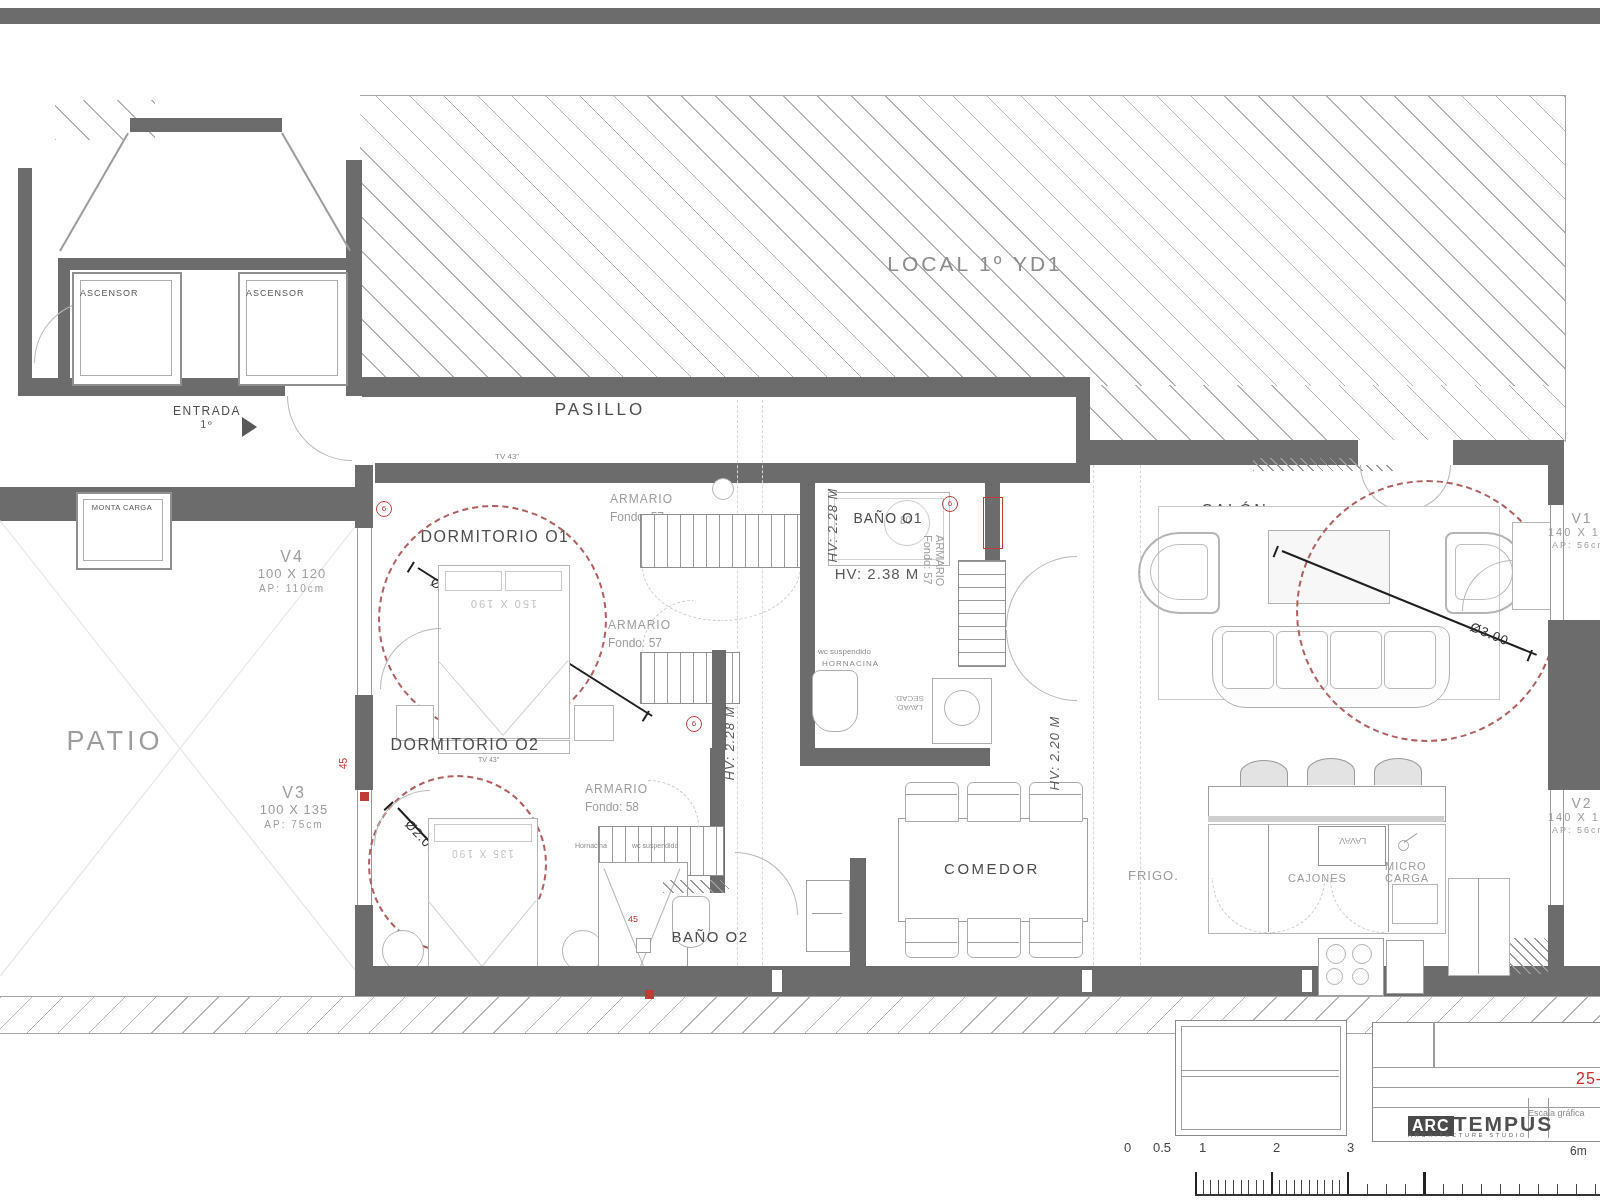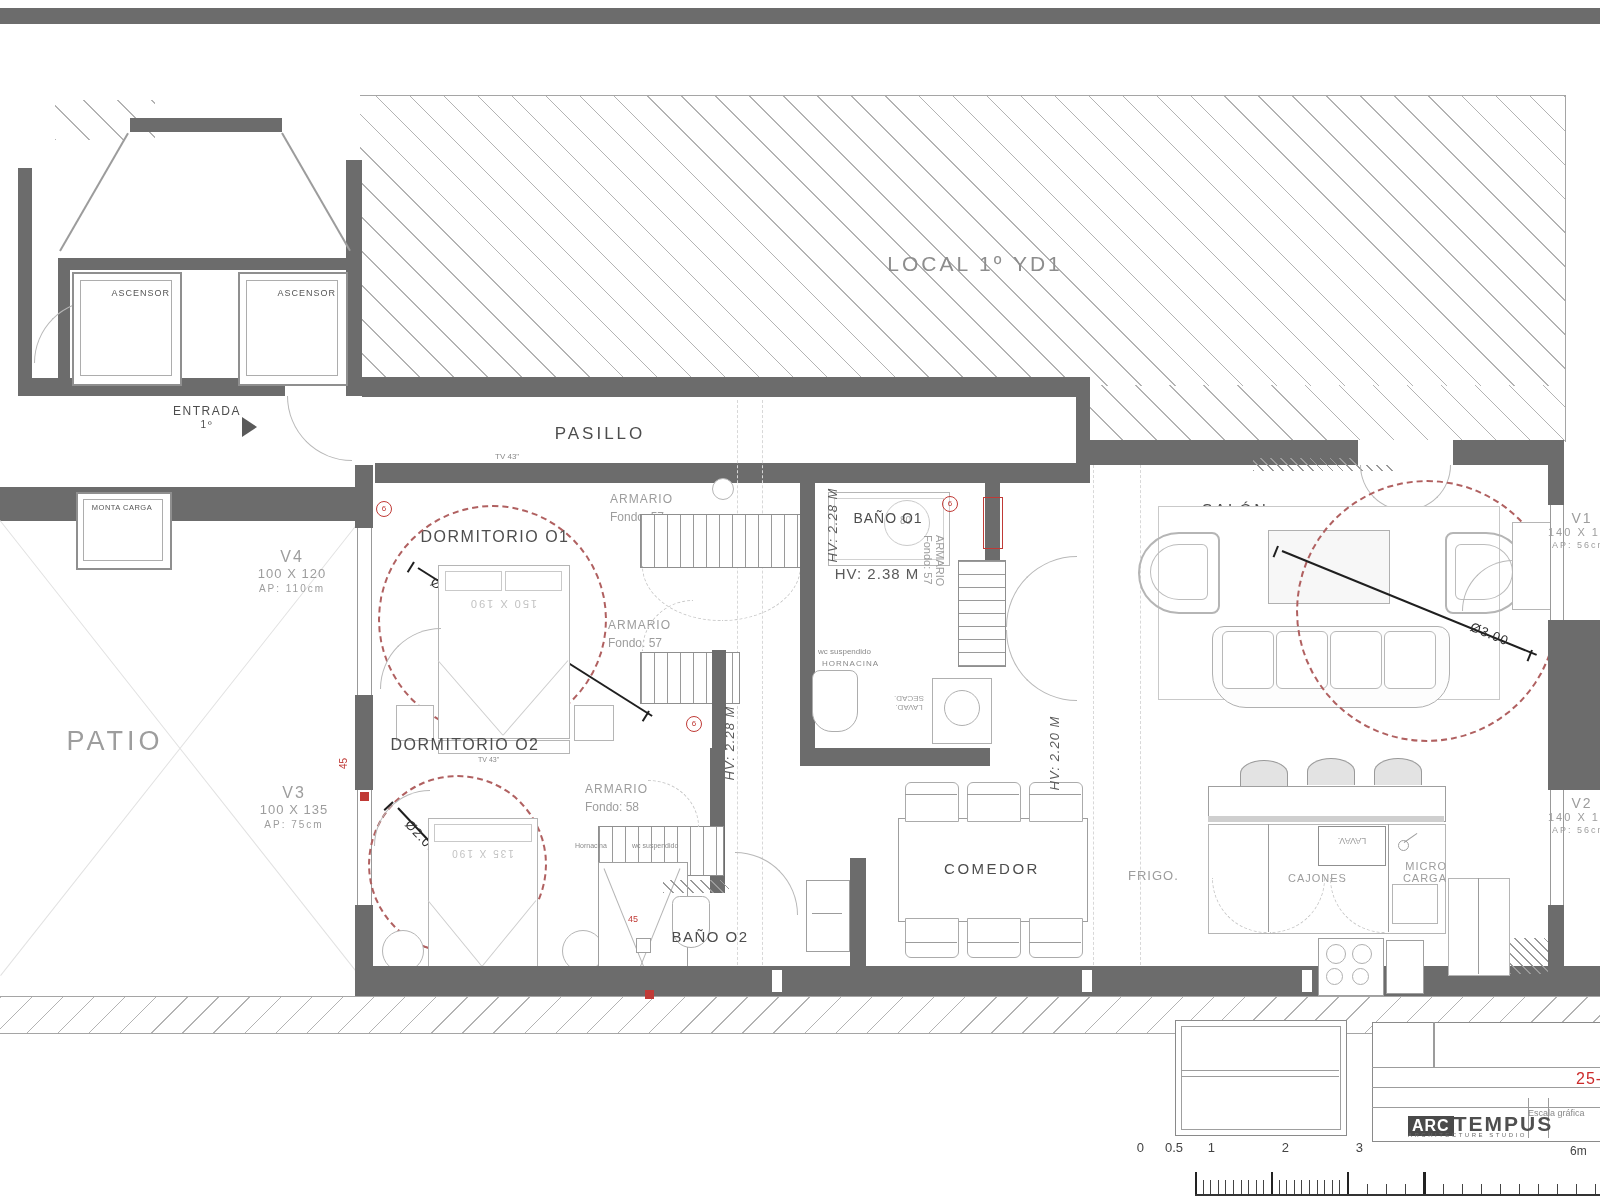--- a/index.html
+++ b/index.html
@@ -10,21 +10,21 @@
   .hatch{background:repeating-linear-gradient(45deg,#b3b3b3 0 1px,transparent 1px 24px)}
   .hatch2{background:repeating-linear-gradient(135deg,#b3b3b3 0 1px,transparent 1px 22px)}
   .hatchd{background:repeating-linear-gradient(45deg,#9a9a9a 0 1.2px,transparent 1.2px 7px)}
   .ln{background:#9c9c9c}
   .lnl{background:#e2e2e2}
   .bx{border:1px solid #adadad;background:#fff}
   .bx2{border:2px solid #8f8f8f;background:#fff}
   .lbl{color:#4d4d4d;letter-spacing:2px;text-align:center;white-space:nowrap}
   .g{color:#9d9d9d}
   .gt{color:#8a8a8a}
-  .ctr{text-align:right}
+  .ctr{text-align:left}
   .dc{border:2px dashed #b06060;border-radius:50%}
   .comb{border:1.5px solid #8f8f8f;background:repeating-linear-gradient(90deg,#9a9a9a 0 1px,#fff 1px 13px)}
   .combh{border:1.5px solid #8f8f8f;background:repeating-linear-gradient(0deg,#9a9a9a 0 1px,#fff 1px 13px)}
   .arc{border:0 solid #b8b8b8;background:transparent}
   .arc.tl{border-top-width:1px;border-left-width:1px;border-radius:100% 0 0 0}
   .arc.tr{border-top-width:1px;border-right-width:1px;border-radius:0 100% 0 0}
   .arc.bl{border-bottom-width:1px;border-left-width:1px;border-radius:0 0 0 100%}
   .arc.br{border-bottom-width:1px;border-right-width:1px;border-radius:0 0 100% 0}
   .arcd{border-style:dashed;border-color:#c9c9c9}
   .dash-v{border-left:1px dashed #d8d8d8}
@@ -103,21 +103,21 @@
   <div class="a wall" style="left:355px;top:465px;width:18px;height:63px"></div>
   <div class="a win-v" style="left:357px;top:528px;width:13px;height:167px"></div>
   <div class="a wall" style="left:355px;top:695px;width:18px;height:95px"></div>
   <div class="a win-v" style="left:357px;top:790px;width:13px;height:115px"></div>
   <div class="a wall" style="left:355px;top:905px;width:18px;height:91px"></div>
   <div class="a red" style="left:330px;top:758px;width:26px;font-size:10px;text-align:center;transform:rotate(-90deg)">45</div>
   <div class="a" style="left:360px;top:792px;width:9px;height:9px;background:#c03a36"></div>
 
   <div class="a wall" style="left:362px;top:377px;width:728px;height:20px"></div>
   <div class="a wall" style="left:1076px;top:377px;width:14px;height:88px"></div>
-  <div class="a lbl" style="left:545px;top:424px;width:110px;font-size:17px;letter-spacing:3px">PASILLO</div>
+  <div class="a lbl" style="left:545px;top:400px;width:110px;font-size:17px;letter-spacing:3px">PASILLO</div>
   <div class="a wall" style="left:375px;top:463px;width:715px;height:20px"></div>
   <div class="a gt" style="left:495px;top:452px;font-size:8px">TV 43"</div>
   <div class="a dash-v" style="left:737px;top:400px;width:1px;height:575px"></div>
   <div class="a dash-v" style="left:762px;top:400px;width:1px;height:575px"></div>
   <div class="a dash-v" style="left:1093px;top:465px;width:1px;height:500px"></div>
   <div class="a dash-v" style="left:1140px;top:465px;width:1px;height:500px"></div>
   <div class="a mark" style="left:376px;top:501px;width:14px;height:14px">6</div>
 
   <div class="a lbl" style="left:410px;top:528px;width:170px;font-size:16px;letter-spacing:1.5px">DORMITORIO O1</div>
   <div class="a dc" style="left:378px;top:505px;width:225px;height:225px"></div>

